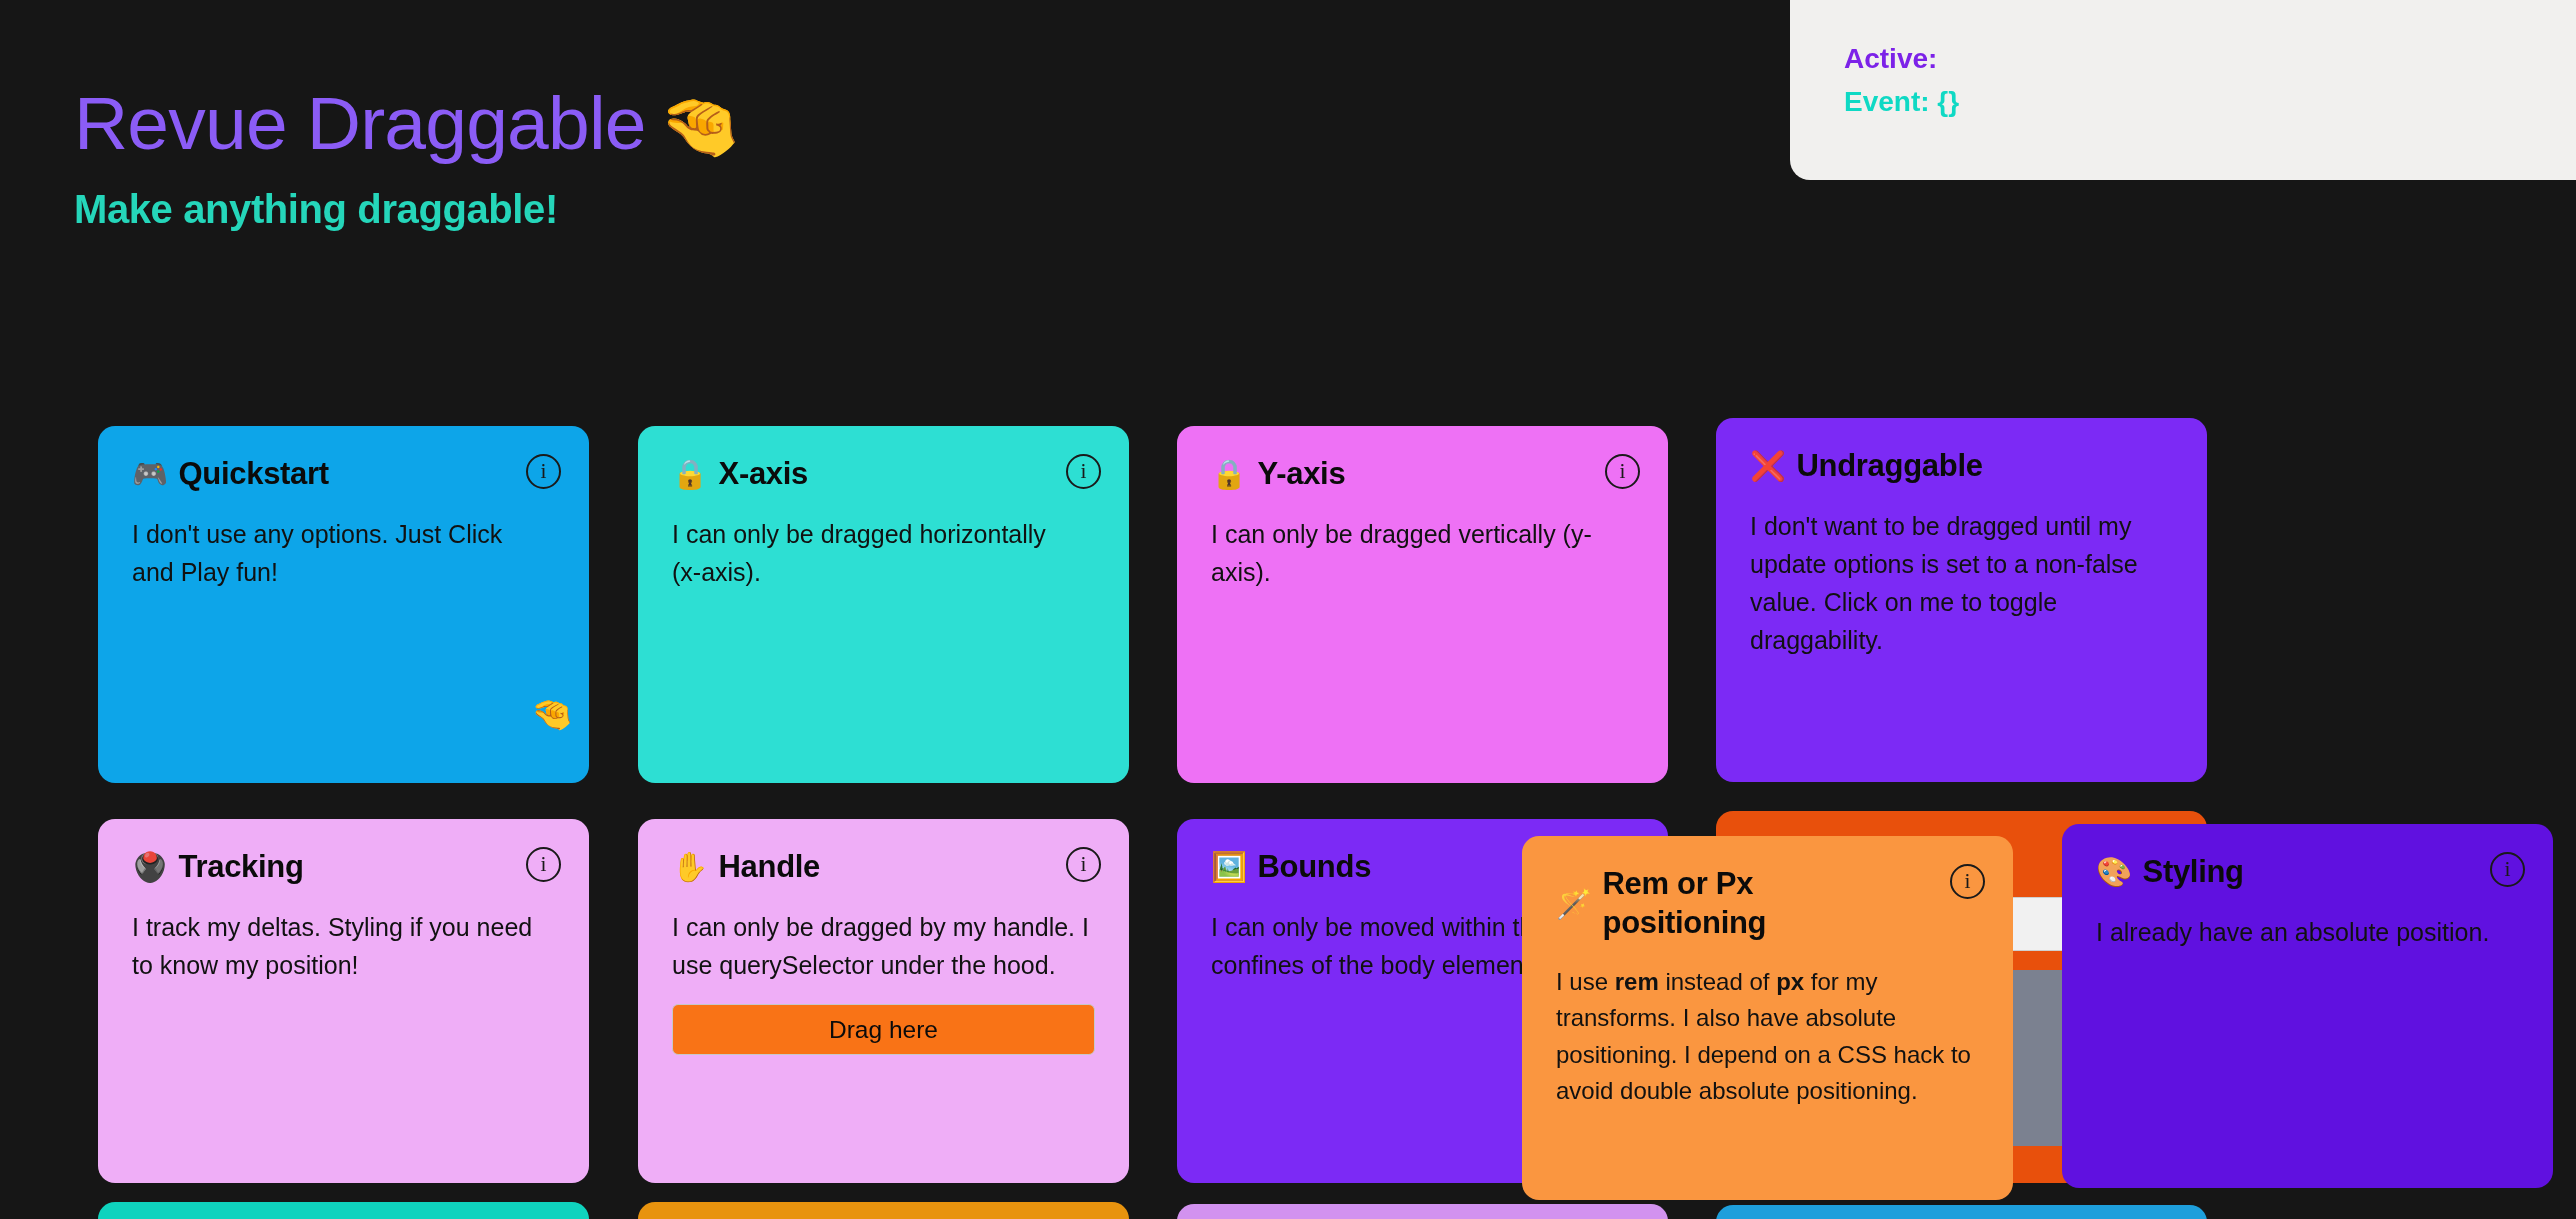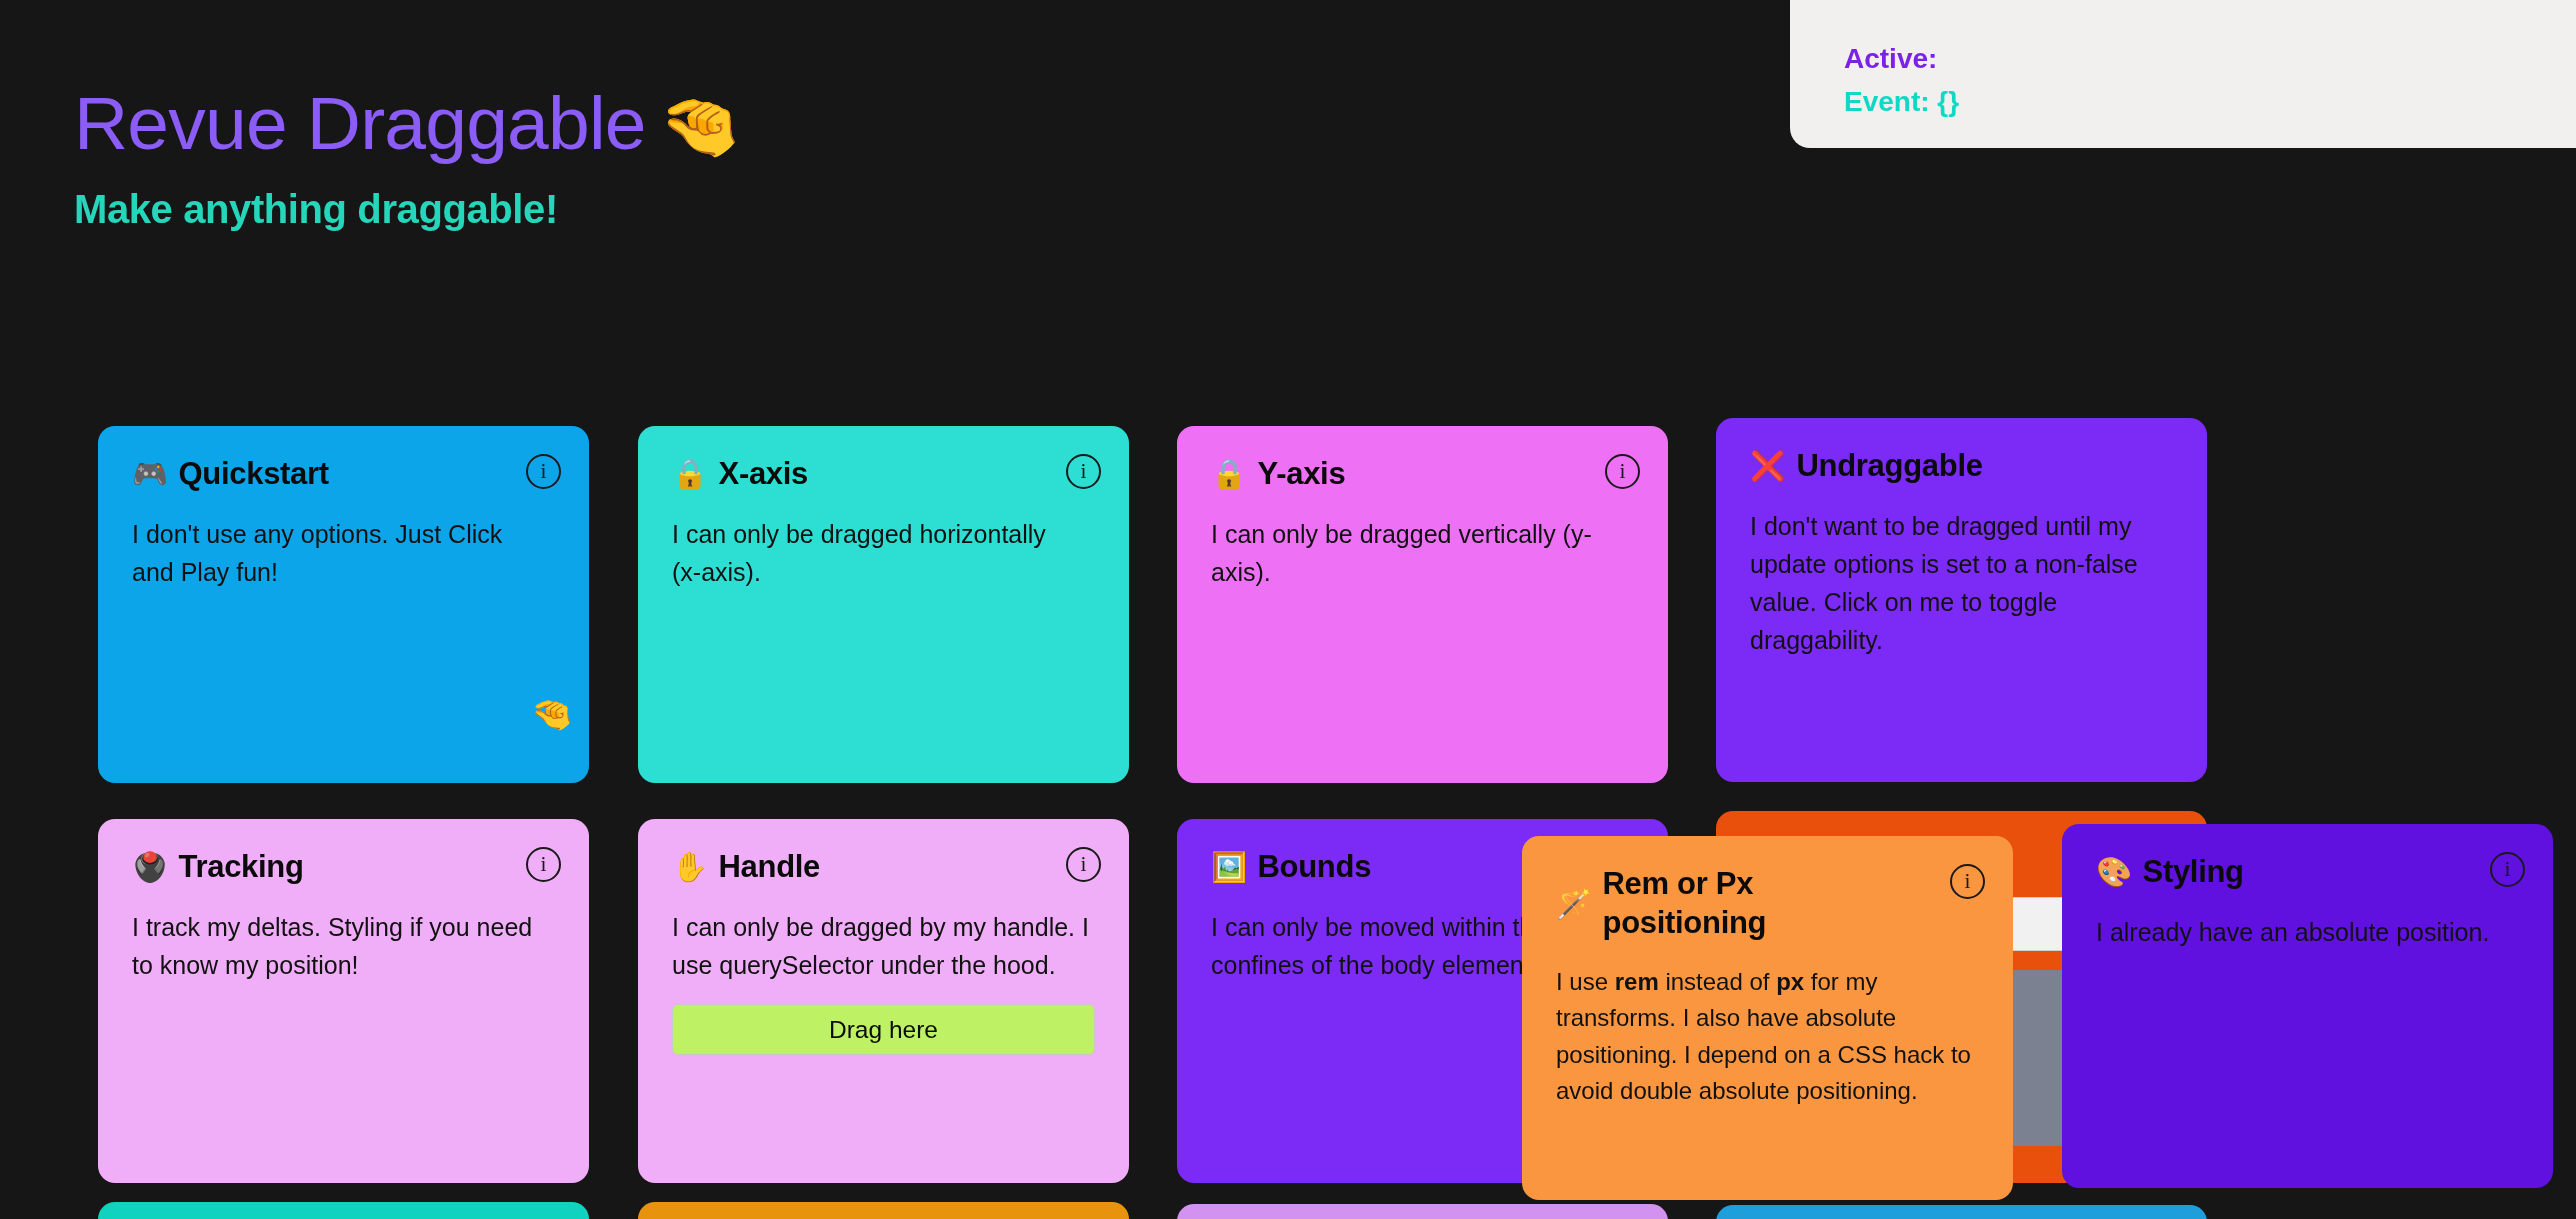--- a/index.html
+++ b/index.html
@@ -30,21 +30,21 @@
     color: #25D6BA;
     letter-spacing: -0.4px;
   }
 
   
   .status-panel {
     position: absolute;
     left: 1790px;
     top: 0;
     width: 786px;
-    height: 148px;
+    height: 180px;
     background: #F1F0EE;
     border-bottom-left-radius: 20px;
     padding: 37px 0 0 54px;
   }
   .status-line { font-size: 28px; font-weight: 700; line-height: 1.55; white-space: nowrap; }
   .status-active { color: #7C22E8; }
   .status-event { color: #0FD9C4; }
 
   
   .card {
@@ -88,21 +88,21 @@
     align-items: center;
     justify-content: center;
     font-size: 21.5px;
     font-weight: 400;
     color: #1a1a1a;
     font-family: "Liberation Serif", serif;
     line-height: 1;
   }
   .drag-handle {
     margin-top: 20px;
-    background: #bef264;
+    background: #f97316;
     border: 0.8px solid #C8C8C8;
     border-radius: 6.1px;
     height: 51px;
     display: flex;
     align-items: center;
     justify-content: center;
     font-size: 24.5px;
     color: #0B0B0B;
   }
   .hand-emoji {

